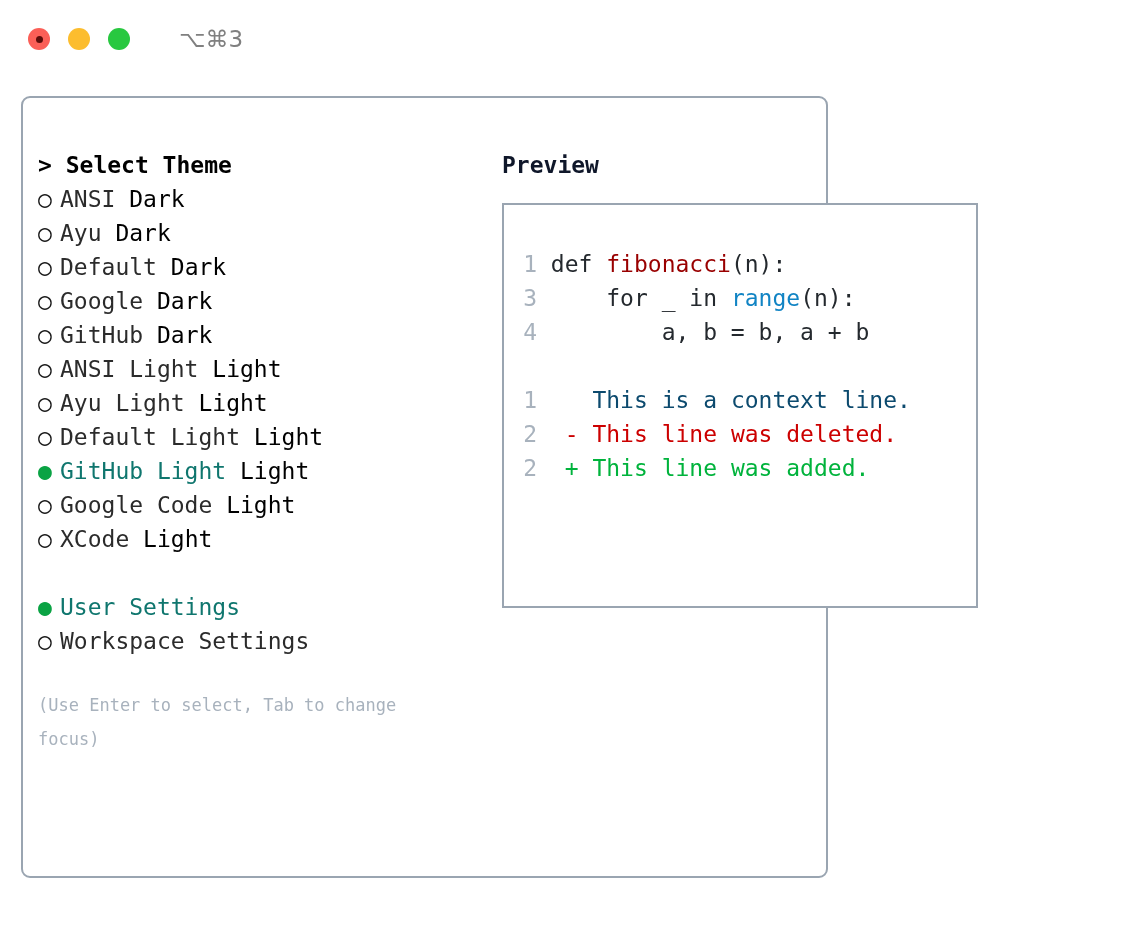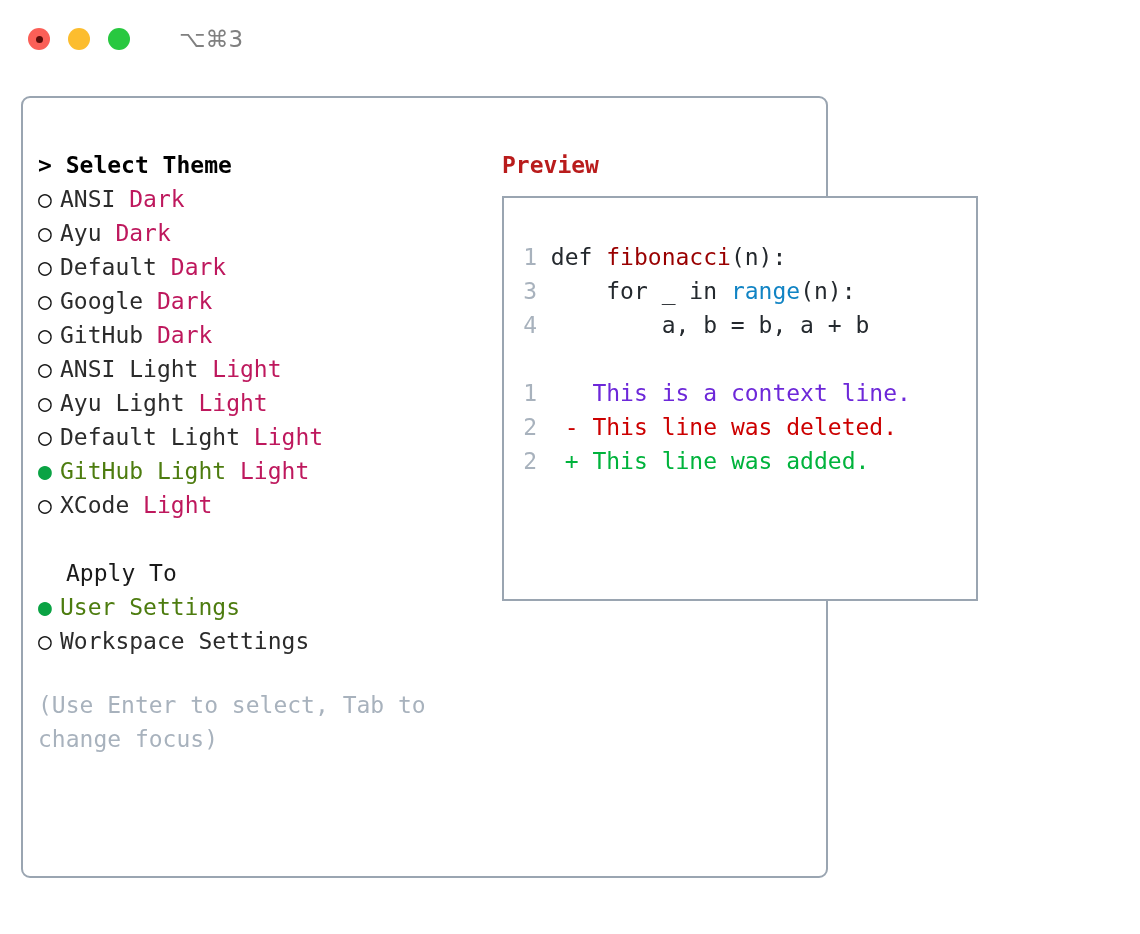--- a/index.html
+++ b/index.html
@@ -113,58 +113,58 @@
   .bullet {
     display: inline-block;
     width: 22px;
   }
 
   .sel-mark {
     color: #0aa344;
   }
 
   .item-name { color: #2b2b2b; }
-  .item-name.selected { color: #4d7c0f; }
-  .item-kind { color: #be185d; }
+  .item-name.selected { color: #0f766e; }
+  .item-kind { color: #000000; }
 
   .section-title {
     color: #1a1a1a;
     padding-left: 28px;
   }
 
   .spacer { height: 34px; }
   .spacer-sm { height: 30px; }
 
   #hint {
-    font-size: 23px;
+    font-size: 17px;
     line-height: 34px;
     color: #a8b2bd;
     width: 420px;
     white-space: pre-wrap;
     word-break: normal;
   }
 
   
   #right-col {
     position: absolute;
     left: 479px;
     top: 50px;
     width: 490px;
   }
 
   #preview-title {
     font-size: 23px;
     line-height: 34px;
     font-weight: bold;
-    color: #b91c1c;
+    color: #0f172a;
     white-space: pre;
   }
 
   #code-box {
-    margin-top: 14px;
+    margin-top: 21px;
     width: 476px;
     height: 405px;
     border: 2px solid #9aa5b1;
     box-sizing: border-box;
     background: #ffffff;
     position: relative;
   }
 
   #code-lines {
     position: absolute;
@@ -185,21 +185,21 @@
     color: #a8b2bd;
     display: inline-block;
     width: 23px;
     text-align: right;
   }
 
   .tok-plain  { color: #24292e; }
   .tok-func   { color: #990000; }
   .tok-num    { color: #007f7f; }
   .tok-builtin{ color: #1184c4; }
-  .tok-ctx    { color: #6d28d9; }
+  .tok-ctx    { color: #0c4a6e; }
   .tok-del    { color: #cc0000; }
   .tok-add    { color: #00b33c; }
 
   .code-gap { height: 34px; }
 </style>
 </head>
 <body>
 
 <div id="window">
 
@@ -222,26 +222,26 @@
         <div id="theme-items">
             <div class="row"><span class="bullet">○</span><span class="item-name">ANSI</span><span class="item-kind"> Dark</span></div>
             <div class="row"><span class="bullet">○</span><span class="item-name">Ayu</span><span class="item-kind"> Dark</span></div>
             <div class="row"><span class="bullet">○</span><span class="item-name">Default</span><span class="item-kind"> Dark</span></div>
             <div class="row"><span class="bullet">○</span><span class="item-name">Google</span><span class="item-kind"> Dark</span></div>
             <div class="row"><span class="bullet">○</span><span class="item-name">GitHub</span><span class="item-kind"> Dark</span></div>
             <div class="row"><span class="bullet">○</span><span class="item-name">ANSI Light</span><span class="item-kind"> Light</span></div>
             <div class="row"><span class="bullet">○</span><span class="item-name">Ayu Light</span><span class="item-kind"> Light</span></div>
             <div class="row"><span class="bullet">○</span><span class="item-name">Default Light</span><span class="item-kind"> Light</span></div>
             <div class="row"><span class="bullet sel-mark">●</span><span class="item-name selected">GitHub Light</span><span class="item-kind"> Light</span></div>
+            <div class="row"><span class="bullet">○</span><span class="item-name">Google Code</span><span class="item-kind"> Light</span></div>
             <div class="row"><span class="bullet">○</span><span class="item-name">XCode</span><span class="item-kind"> Light</span></div>
           </div>
 
         <div class="spacer"></div>
 
-        <div class="row section-title">Apply To</div>
 
         <div id="apply-options">
             <div class="row"><span class="bullet sel-mark">●</span><span class="item-name selected">User Settings</span></div>
             <div class="row"><span class="bullet">○</span><span class="item-name">Workspace Settings</span></div>
           </div>
 
         <div class="spacer-sm"></div>
 
         <div id="hint">(Use Enter to select, Tab to change focus)</div>
       </div>

